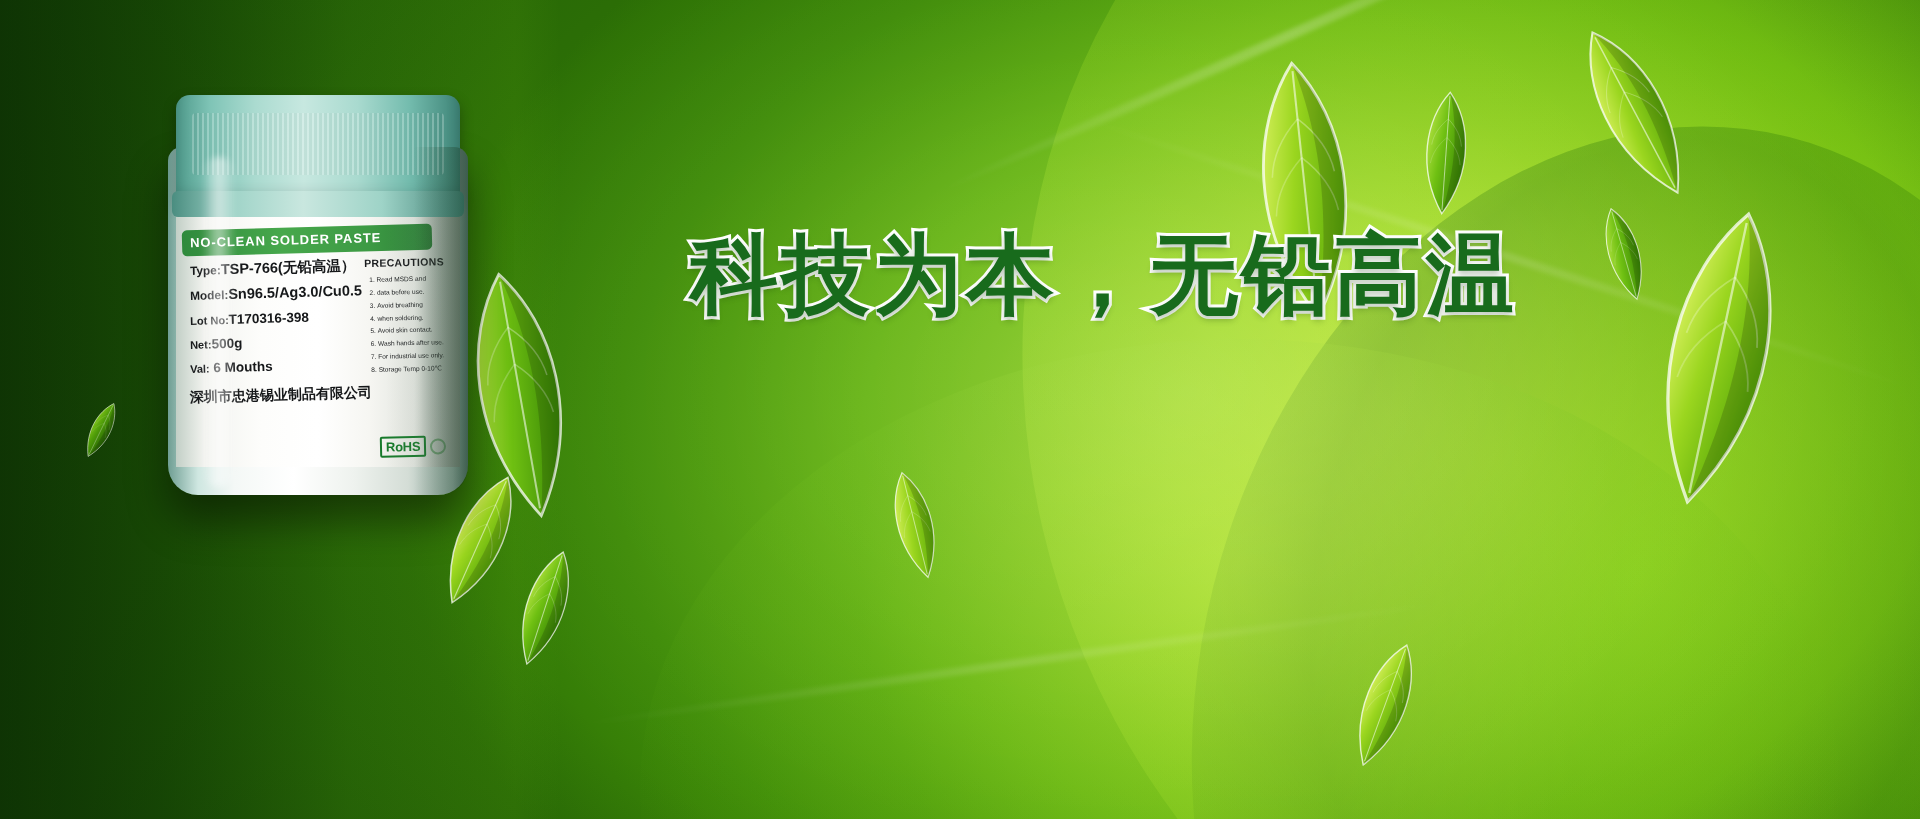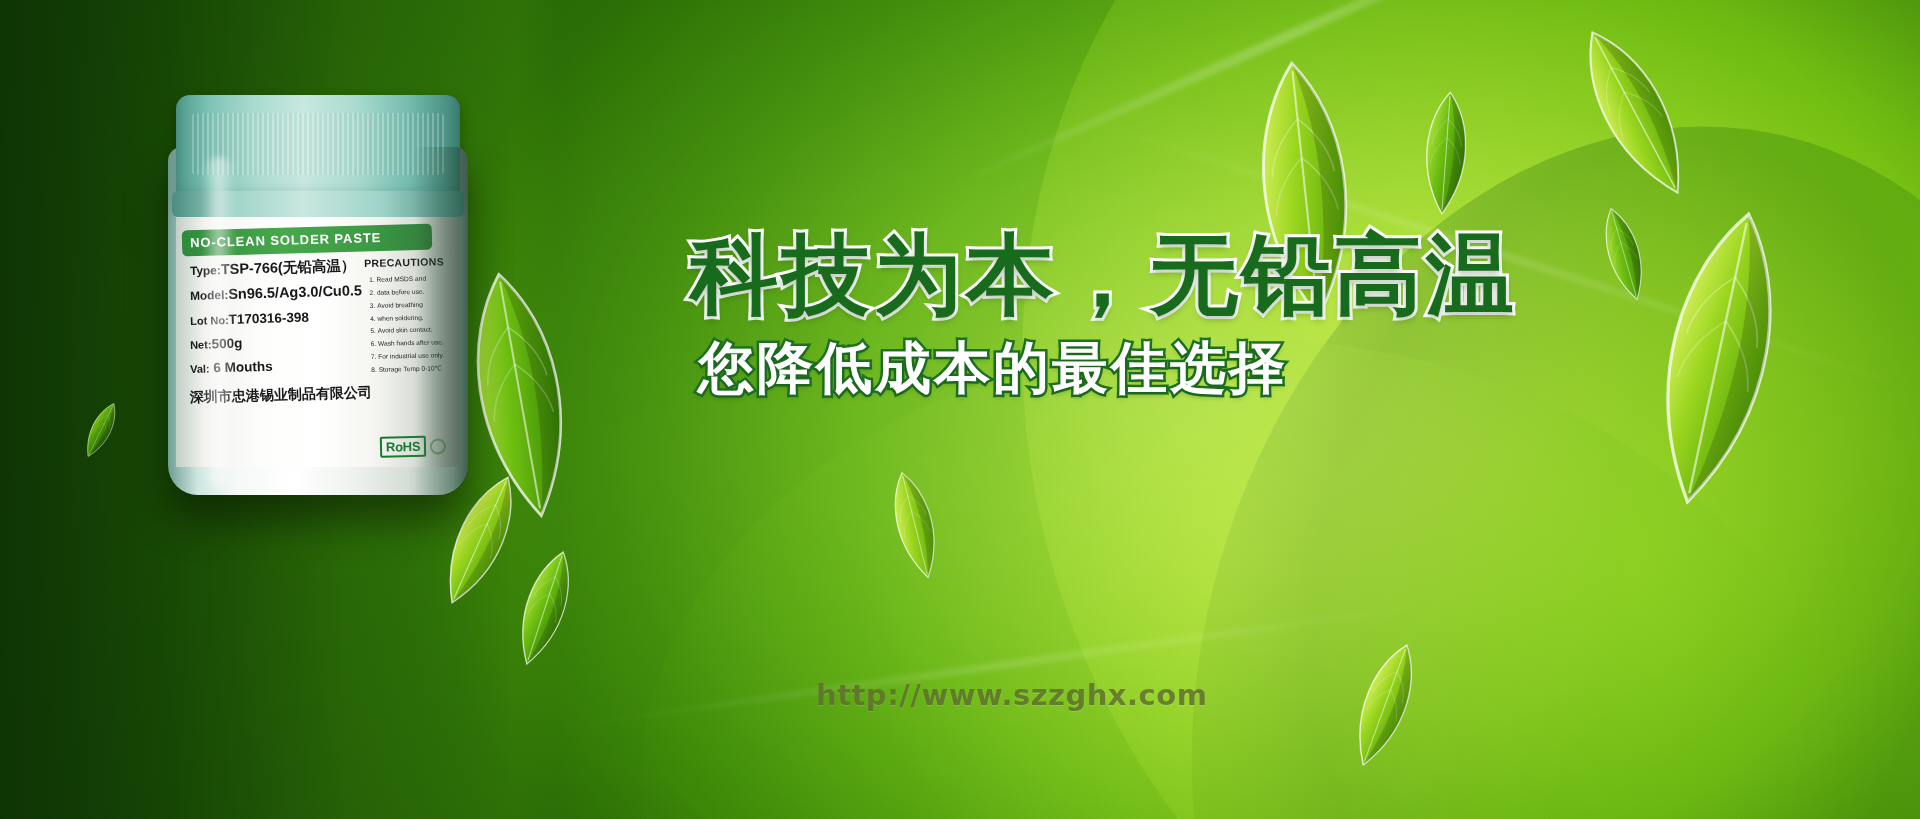--- a/index.html
+++ b/index.html
@@ -423,17 +423,15 @@
 
       <div class="label-curve-shade"></div>
     </div>
 
     <div class="jar-gloss"></div>
     <div class="jar-shadow-right"></div>
   </div>
 
   <div id="copy">
     <div class="headline">科技为本，无铅高温</div>
-    <div class="subline">您降低成本的最佳选择</div>
   </div>
 
-  <div id="site-url">http://www.szzghx.com</div>
 </div>
 
 </body></html>

